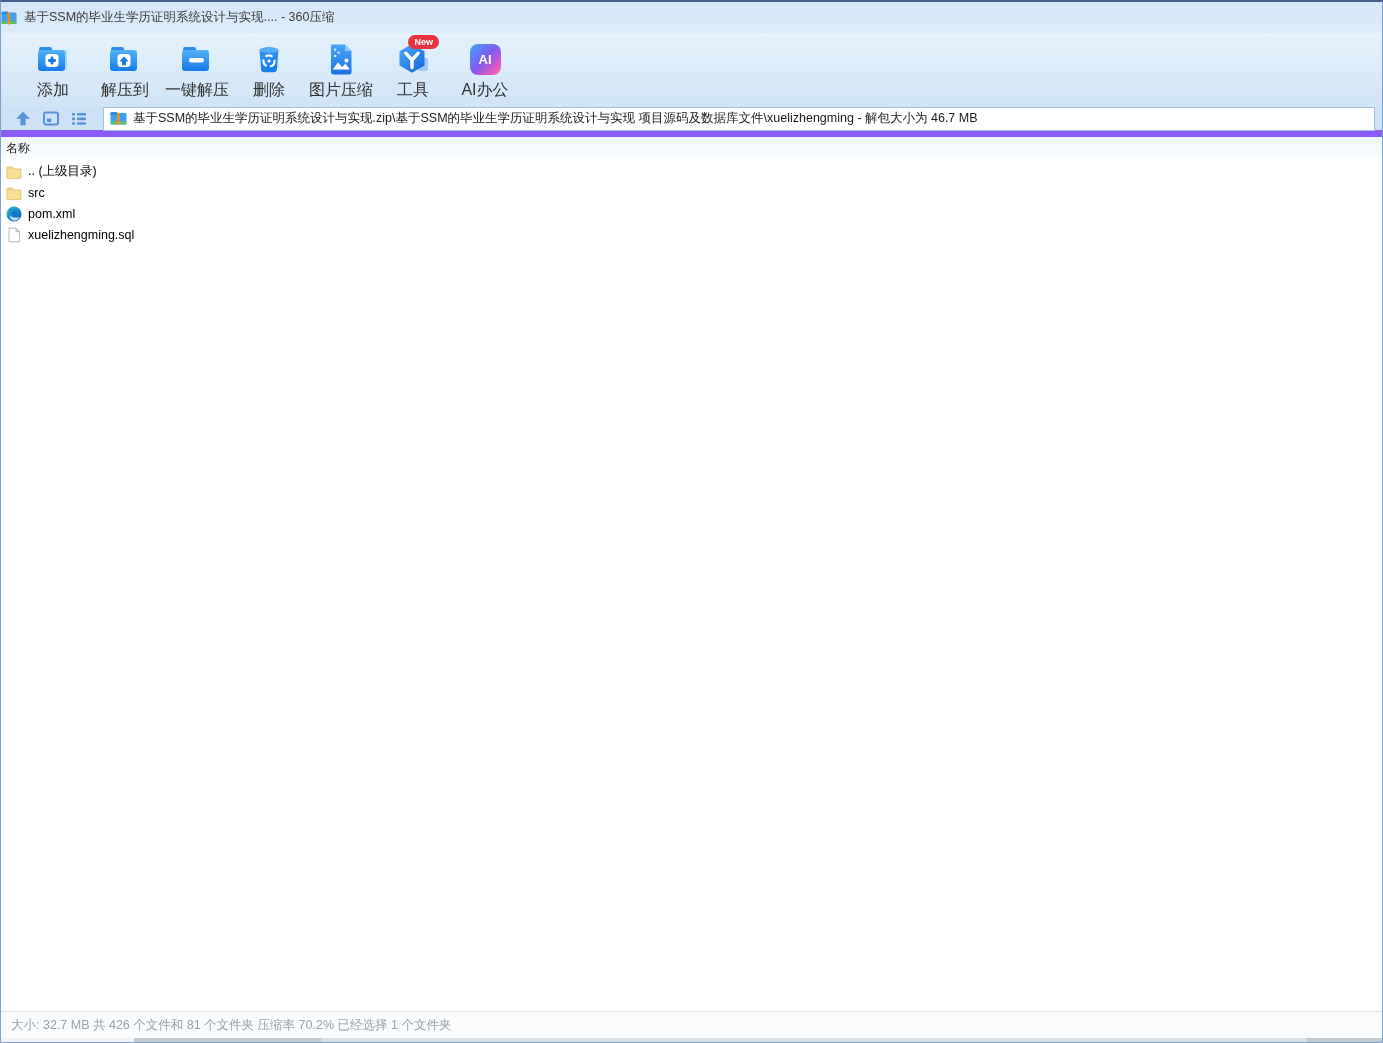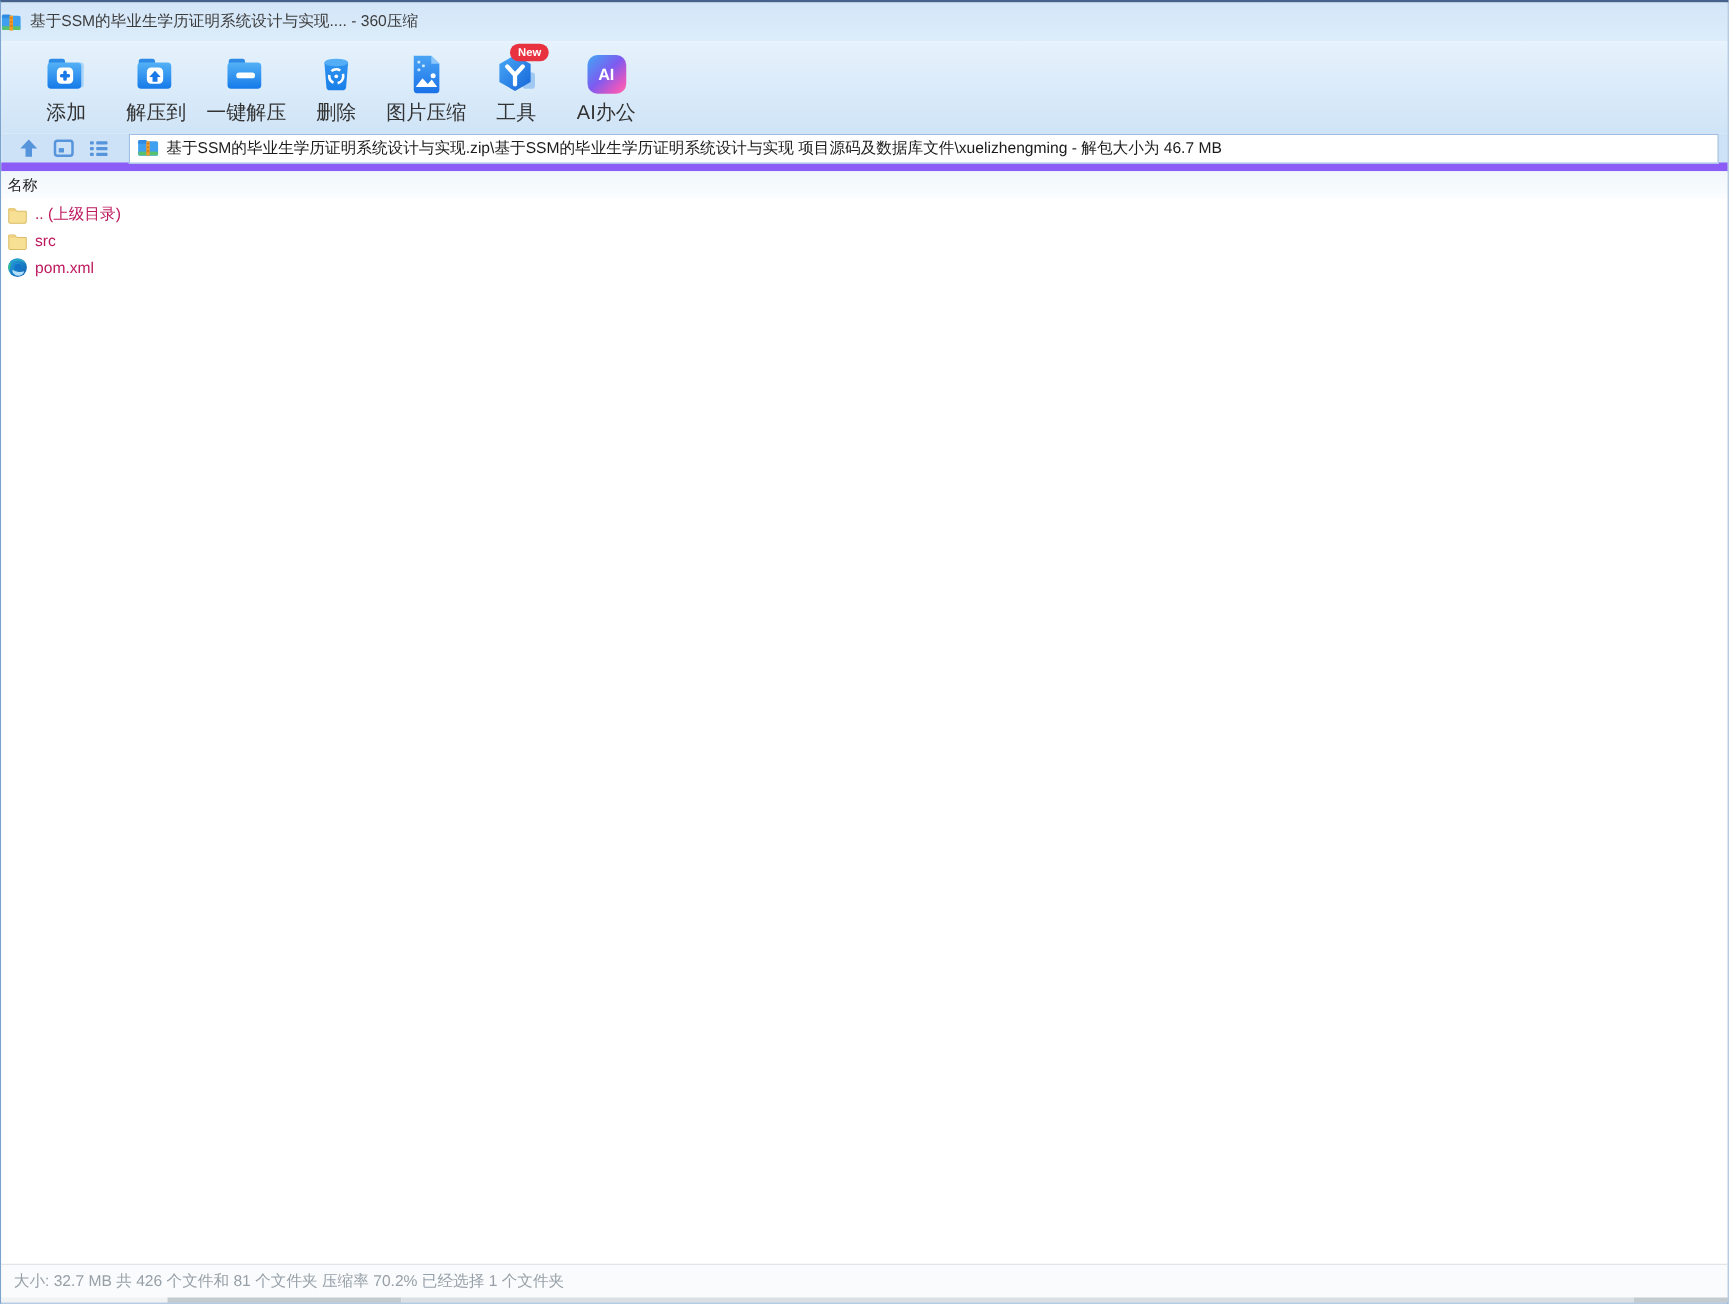--- a/index.html
+++ b/index.html
@@ -66,21 +66,21 @@
   .listheader {
     height:22px; flex:0 0 22px;
     background:linear-gradient(#f0f6fc,#fbfdff);
     display:flex; align-items:center; padding-left:5px;
     font-size:12px; color:#222;
   }
   .filelist { flex:1; background:#fff; padding-top:2px; }
   .frow {
     height:21px; display:flex; align-items:center; padding-left:5px; gap:6px;
   }
-  .frow .fname { font-size:12.5px; color:#be185d; }
+  .frow .fname { font-size:12.5px; color:#000000; }
 
   
   .statusbar {
     height:27px; flex:0 0 27px;
     background:#fafbfc; border-top:1px solid #e2e5e8;
     display:flex; align-items:center; padding-left:10px;
     font-size:12.5px; color:#97a0a8;
   }
 
   
@@ -290,20 +290,27 @@
     <div class="frow">
       <svg width="16" height="16" viewBox="0 0 16 16">
         <circle cx="8" cy="8" r="7.5" fill="url(#gEdge)"></circle>
         <path d="M1.5 10.5 A7 5.2 0 0 1 14.3 5.2 A6.2 6.2 0 0 0 2.6 5.8 Z" fill="url(#gEdge2)" opacity="0.92"></path>
         <path d="M4 9.6 a4.6 4.2 0 0 0 9.4 1.4 a6.4 3.2 0 0 1 -9.4 -1.4 Z" fill="#c4ebff" opacity="0.9"></path>
         <circle cx="8.3" cy="7.8" r="2.6" fill="#1273c8"></circle>
       </svg>
       <span class="fname">pom.xml</span>
     </div>
 
+    <div class="frow">
+      <svg width="16" height="16" viewBox="0 0 16 16">
+        <path d="M3 1.2 h7 l3.5 3.5 v10.1 h-10.5 Z" fill="#fff" stroke="#aab2ba" stroke-width="0.9"></path>
+        <path d="M10 1.2 l3.5 3.5 h-3.5 Z" fill="#e8ecef" stroke="#aab2ba" stroke-width="0.9"></path>
+      </svg>
+      <span class="fname">xuelizhengming.sql</span>
+    </div>
 
   </div>
 
   <div class="statusbar">
     <span>大小: 32.7 MB 共 426 个文件和 81 个文件夹 压缩率 70.2% 已经选择 1 个文件夹</span>
   </div>
 
   <div class="bottomstrip">
     <div class="s1"></div>
     <div class="s2"></div>

